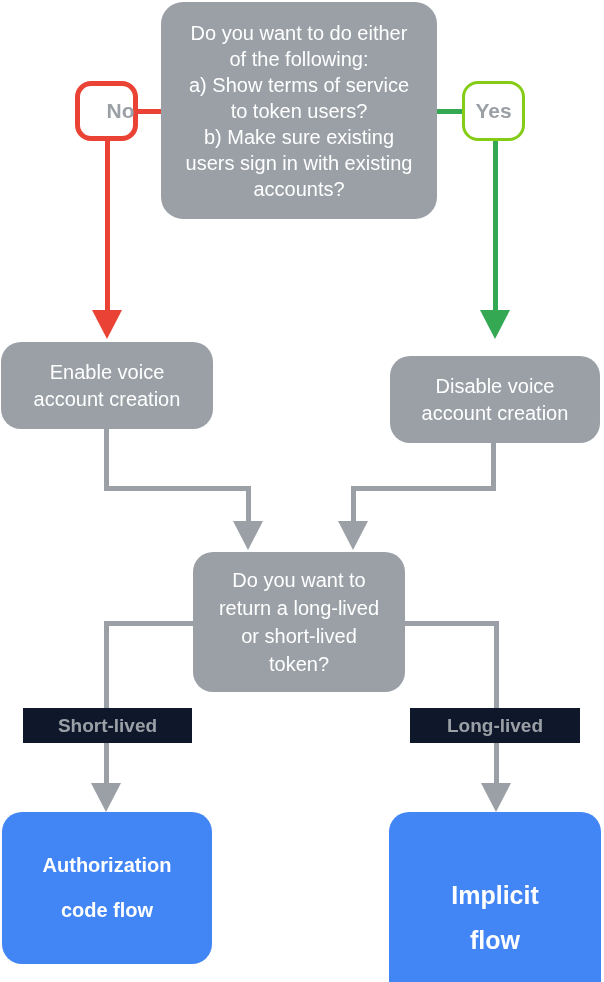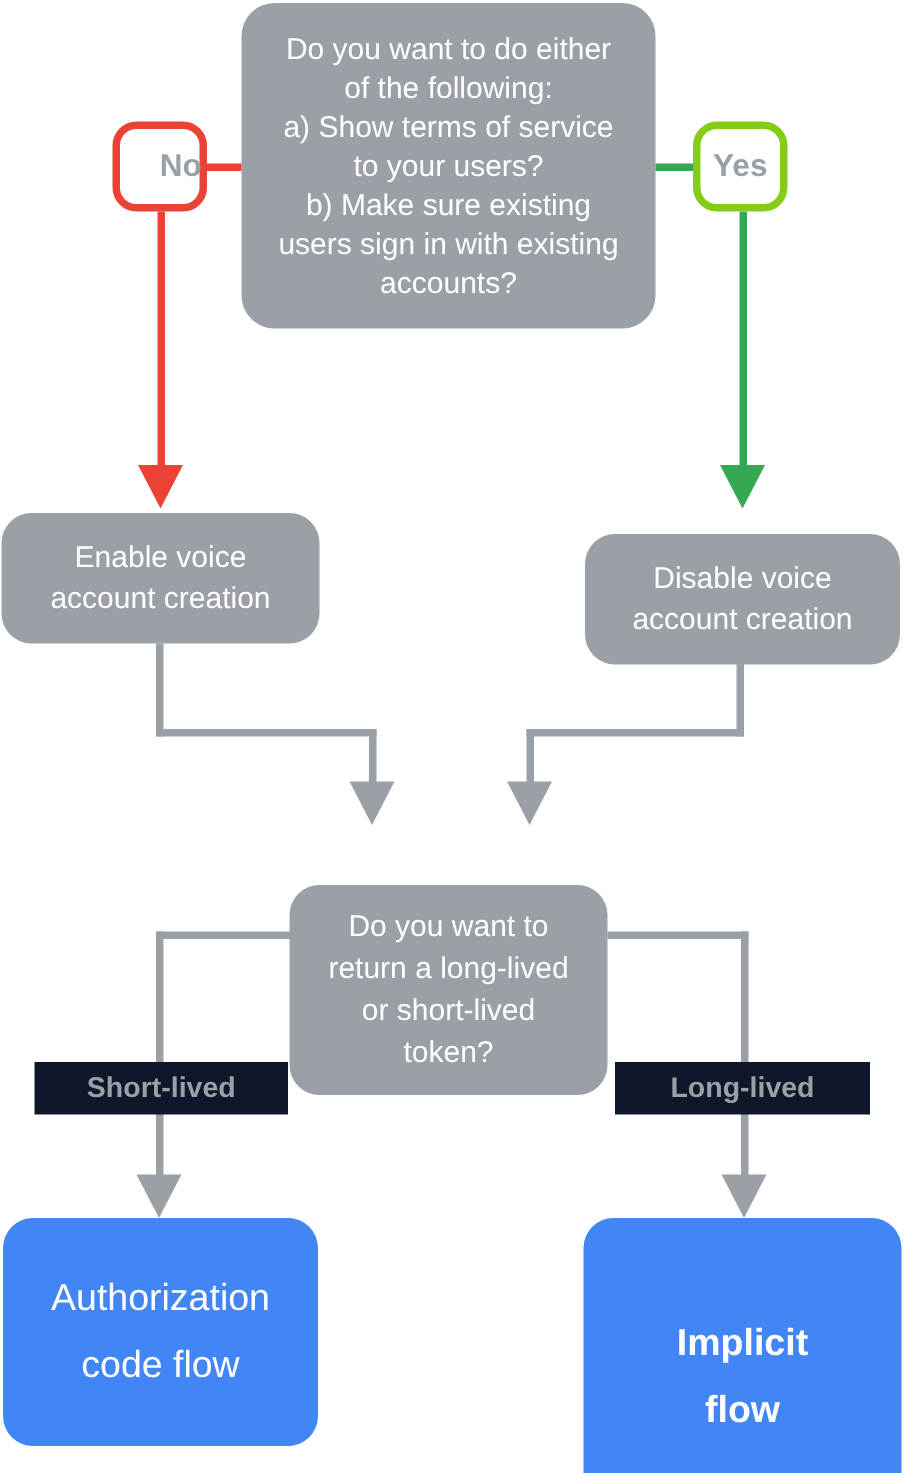--- a/index.html
+++ b/index.html
@@ -9,30 +9,30 @@
   }
   .node{
     position:absolute;display:flex;flex-direction:column;justify-content:center;
     align-items:center;text-align:right;box-sizing:border-box;
   }
   .gray-node{background:#9AA0A6;color:#ffffff;border-radius:22px;}
   .blue-node{background:#4285F4;color:#ffffff;border-radius:20px;}
   .start-node{left:161px;top:2px;width:276px;height:217px;font-size:20px;line-height:26px;}
   .enable-node{left:1px;top:342px;width:212px;height:87px;font-size:20px;line-height:27px;border-radius:20px;}
   .disable-node{left:390px;top:356px;width:210px;height:87px;font-size:20px;line-height:27px;border-radius:20px;}
-  .token-node{left:193px;top:552px;width:212px;height:140px;font-size:20px;line-height:28px;border-radius:20px;margin-top:38px;}
-  .auth-node{left:2px;top:812px;width:210px;height:152px;font-size:25px;line-height:45px;font-weight:normal;}
+  .token-node{left:193px;top:552px;width:212px;height:140px;font-size:20px;line-height:28px;border-radius:20px;}
+  .auth-node{left:2px;top:812px;width:210px;height:152px;font-size:20px;line-height:45px;font-weight:bold;}
   .implicit-node{left:389px;top:812px;width:212px;height:212px;font-size:25px;line-height:45px;font-weight:bold;}
   .badge{
     position:absolute;width:63px;height:60px;background:#ffffff;border-radius:16px;
     display:flex;align-items:center;justify-content:center;
     color:#9AA0A6;font-size:21px;font-weight:bold;box-sizing:border-box;z-index:3;
   }
   .badge-no{left:75px;top:81px;border:5px solid #EA4335;padding-left:28px;}
-  .badge-yes{left:462px;top:81px;border:5px solid #84cc16;}
+  .badge-yes{left:462px;top:81px;border:3px solid #84cc16;}
   .seg{position:absolute;z-index:1;}
   .seg.red{background:#EA4335;}
   .seg.green{background:#34A853;}
   .seg.gray{background:#9AA0A6;}
   .arrow-down{position:absolute;width:0;height:0;z-index:1;
     border-left:15px solid transparent;border-right:15px solid transparent;}
   .arrow-down.red{border-top:29px solid #EA4335;}
   .arrow-down.green{border-top:29px solid #34A853;}
   .arrow-down.gray{border-top:29px solid #9AA0A6;}
   .edge-label{
@@ -85,21 +85,21 @@
     <span>No</span>
   </div>
   <div class="badge badge-yes">
     <span>Yes</span>
   </div>
 
   <div class="node gray-node start-node">
     <div>Do you want to do either</div>
     <div>of the following:</div>
     <div>a) Show terms of service</div>
-    <div>to your users?</div>
+    <div>to token users?</div>
     <div>b) Make sure existing</div>
     <div>users sign in with existing</div>
     <div>accounts?</div>
   </div>
 
   <div class="node gray-node enable-node">
     <div>Enable voice</div>
     <div>account creation</div>
   </div>
 

